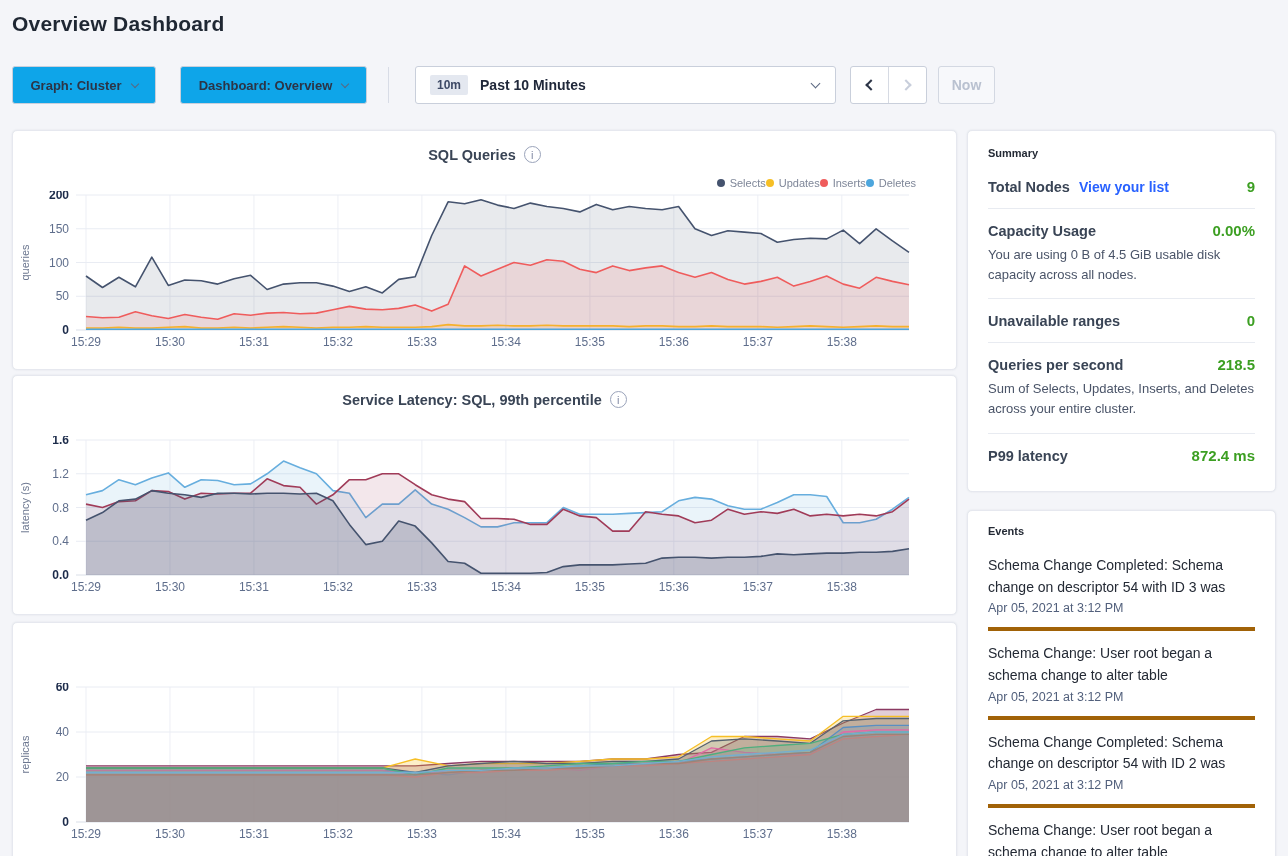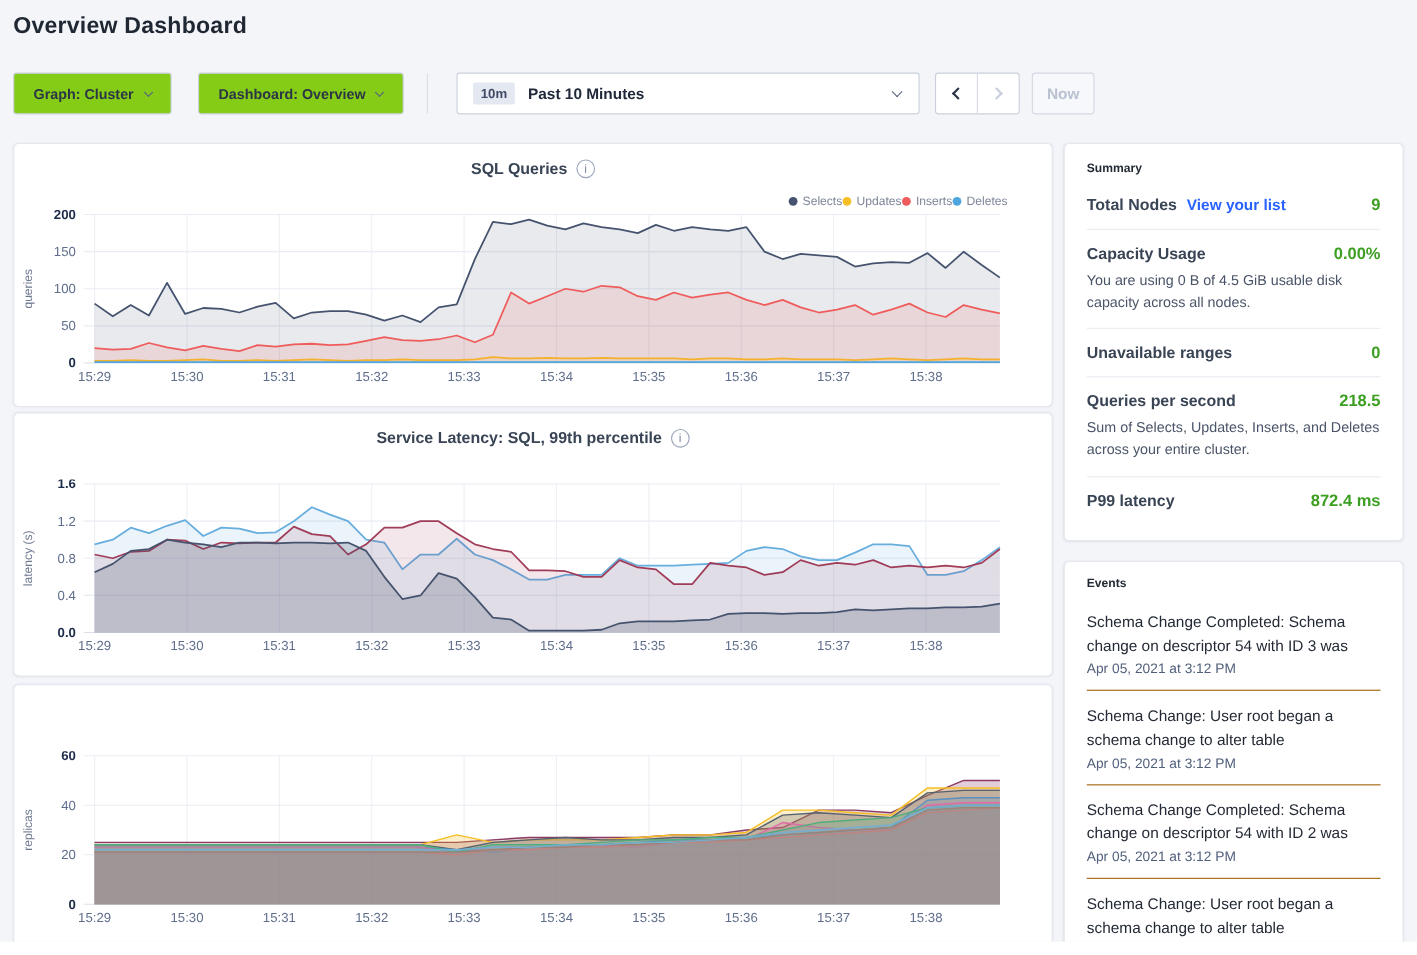--- a/index.html
+++ b/index.html
@@ -3,21 +3,21 @@
 <meta charset="utf-8">
 <style>
   * { box-sizing: border-box; margin: 0; padding: 0; }
   html,body { width:1288px; height:868px; }
   body { font-family: "Liberation Sans", sans-serif; }
   #app { position:relative; width:1288px; height:856px; background:#f4f5f9; overflow:hidden; }
 
   .page-title { position:absolute; left:12px; top:12px; font-size:21px; font-weight:600; color:#1f2733; letter-spacing:.2px; }
 
   
-  .tb-btn { position:absolute; top:66px; height:38px; background:#84cc16; border:1px solid #c9cfdb; border-radius:3px;
+  .tb-btn { position:absolute; top:66px; height:38px; background:#0ea5e9; border:1px solid #c9cfdb; border-radius:3px;
             display:flex; align-items:center; justify-content:center; font-size:13px; font-weight:600; color:#2c3446; cursor:pointer; }
   .chev { display:inline-block; width:6px; height:6px; border-right:1.5px solid #5b6780; border-bottom:1.5px solid #5b6780; transform:rotate(45deg); margin-left:10px; margin-top:-3px; }
   .tb-divider { position:absolute; left:388px; top:67px; width:1px; height:36px; background:#d8dce6; }
   .time-picker { position:absolute; left:415px; top:66px; width:421px; height:38px; background:#fff; border:1px solid #c9cfdb; border-radius:3px;
                  display:flex; align-items:center; padding:0 14px; cursor:pointer; }
   .time-badge { background:#e4e8f0; border-radius:2px; padding:3px 7px; font-size:12px; font-weight:700; color:#3e4a66; }
   .time-label { margin-left:12px; font-size:14px; font-weight:700; color:#20283a; }
   .time-picker .chev { position:absolute; right:16px; width:7px; height:7px; }
   .arrow-group { position:absolute; left:850px; top:66px; width:77px; height:38px; background:#fff; border:1px solid #c9cfdb; border-radius:3px; display:flex; }
   .arrow-cell { flex:1; display:flex; align-items:center; justify-content:center; cursor:pointer; }
@@ -46,21 +46,21 @@
   .srow { padding:13px 0; border-bottom:1px solid #e8ebf1; }
   .srow:last-child { border-bottom:none; }
   .srow-top { display:flex; align-items:baseline; }
   .srow-label { font-size:14.5px; font-weight:700; color:#394455; }
   .srow-link { font-size:14px; font-weight:700; color:#2962ff; margin-left:9px; cursor:pointer; text-decoration:none; }
   .srow-value { margin-left:auto; font-size:15px; font-weight:700; color:#3c9f22; }
   .srow-desc { margin-top:6px; font-size:13px; line-height:1.55; color:#4a5468; }
 
   
   .events-card { left:967px; top:510px; width:309px; height:380px; padding:14px 20px; overflow:hidden; }
-  .event { padding:12px 0; border-bottom:1px solid #a16207; }
+  .event { padding:12px 0; border-bottom:4px solid #a16207; }
   .event-text { font-size:14px; line-height:1.55; color:#242a35; }
   .event-time { margin-top:3px; font-size:12.5px; color:#52607c; }
 </style>
 </head>
 <body>
 
 <div id="app">
 
   <h1 class="page-title">Overview Dashboard</h1>
 

